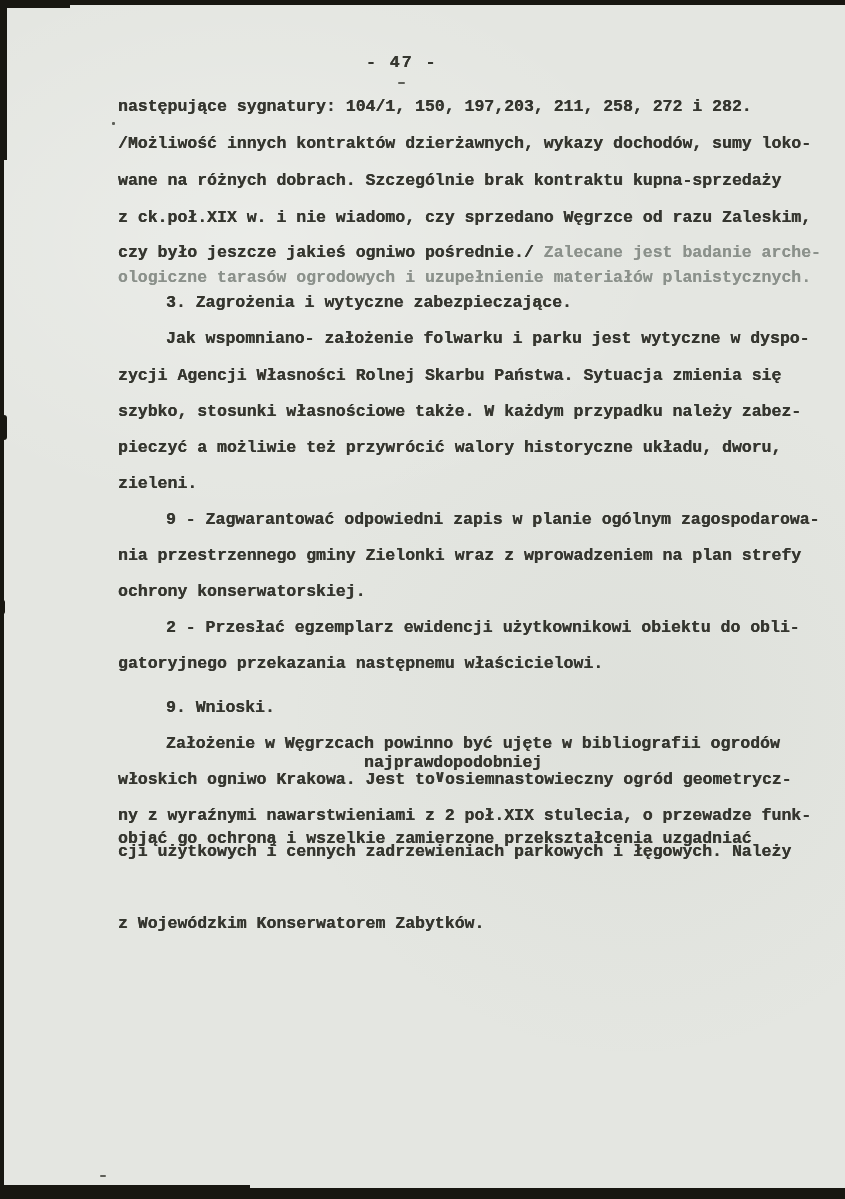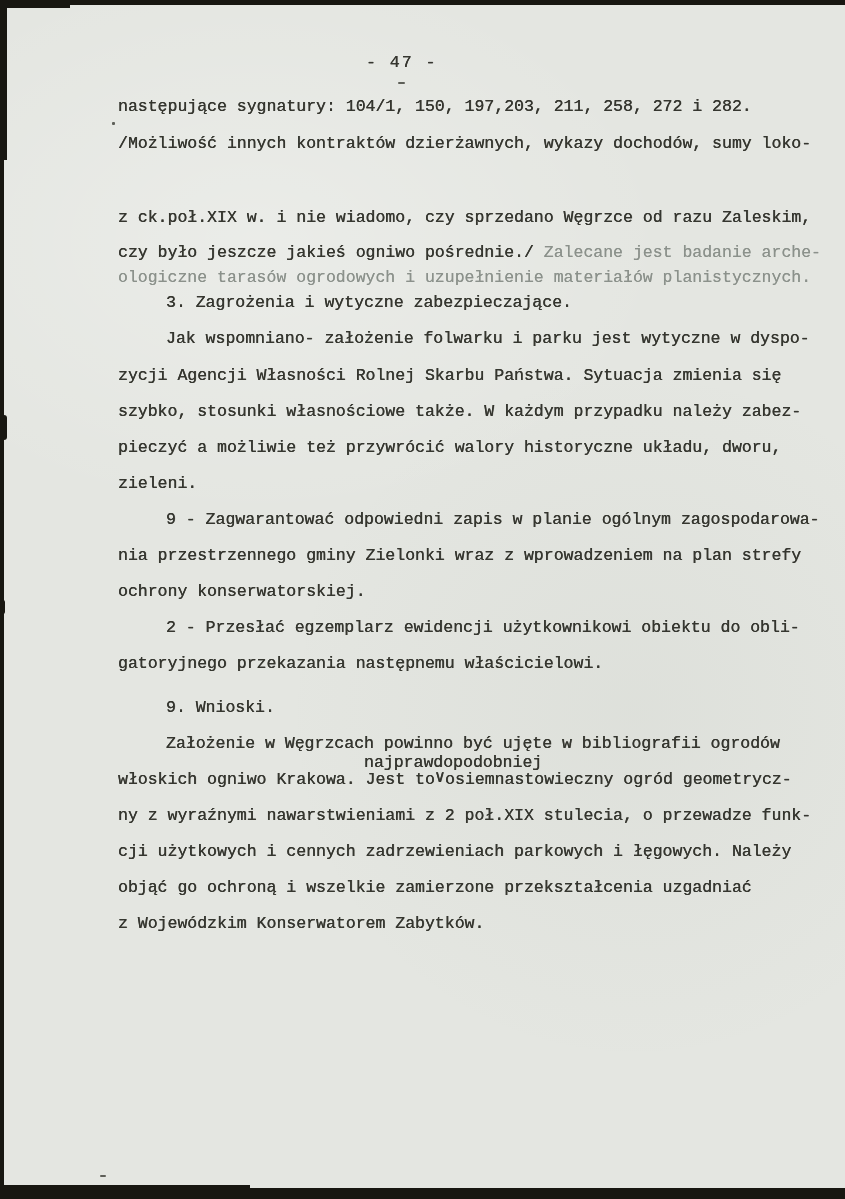--- a/index.html
+++ b/index.html
@@ -14,20 +14,21 @@
     background:
       radial-gradient(ellipse 600px 400px at 30% 20%, rgba(255,255,255,0.25), rgba(255,255,255,0) 70%),
       radial-gradient(ellipse 500px 500px at 75% 60%, rgba(120,130,115,0.06), rgba(120,130,115,0) 70%),
       var(--paper,#e4e6e1);
   }
   .line{
     position:absolute;left:114px;white-space:pre;
     font-size:16.5px;line-height:20px;
     color:var(--ink,#35362f);
     text-shadow:0 0 0.6px rgba(45,46,40,0.9), 0.4px 0.4px 0.4px rgba(45,46,40,0.35);
+    font-weight:bold;
   }
   .indent{left:162px;}
   .faint{
     color:var(--faint_ink,#8b918b);
     text-shadow:0 0 0.5px rgba(130,136,130,0.8);
   }
   .pagenum{left:362px;letter-spacing:2px;}
   .insertion{left:360px;}
   .caret{position:relative;top:-2px;font-size:17px;}
   .edge{position:absolute;background:var(--edge,#181711);}
@@ -47,20 +48,21 @@
 </style>
 </head>
 <body>
 
 <div class="paper">
 
   <div class="line pagenum" style="top:48px">- 47 -</div>
 
   <div class="line" style="top:92px">następujące sygnatury: 104/1, 150, 197,203, 211, 258, 272 i 282.</div>
   <div class="line" style="top:129px">/Możliwość innych kontraktów dzierżawnych, wykazy dochodów, sumy loko-</div>
+  <div class="line" style="top:166px">wane na różnych dobrach. Szczególnie brak kontraktu kupna-sprzedaży</div>
   <div class="line" style="top:203px">z ck.poł.XIX w. i nie wiadomo, czy sprzedano Węgrzce od razu Zaleskim,</div>
 
   <div class="line" style="top:238px"><span>czy było jeszcze jakieś ogniwo pośrednie./ </span><span class="faint">Zalecane jest badanie arche-</span></div>
   <div class="line faint" style="top:263px">ologiczne tarasów ogrodowych i uzupełnienie materiałów planistycznych.</div>
 
   <div class="line indent" style="top:288px">3. Zagrożenia i wytyczne zabezpieczające.</div>
   <div class="line indent" style="top:324px">Jak wspomniano- założenie folwarku i parku jest wytyczne w dyspo-</div>
   <div class="line" style="top:361px">zycji Agencji Własności Rolnej Skarbu Państwa. Sytuacja zmienia się</div>
   <div class="line" style="top:397px">szybko, stosunki własnościowe także. W każdym przypadku należy zabez-</div>
   <div class="line" style="top:433px">pieczyć a możliwie też przywrócić walory historyczne układu, dworu,</div>
@@ -71,21 +73,21 @@
   <div class="line" style="top:577px">ochrony konserwatorskiej.</div>
   <div class="line indent" style="top:613px">2 - Przesłać egzemplarz ewidencji użytkownikowi obiektu do obli-</div>
   <div class="line" style="top:649px">gatoryjnego przekazania następnemu właścicielowi.</div>
 
   <div class="line indent" style="top:693px">9. Wnioski.</div>
   <div class="line indent" style="top:729px">Założenie w Węgrzcach powinno być ujęte w bibliografii ogrodów</div>
   <div class="line insertion" style="top:748px">najprawdopodobniej</div>
   <div class="line" style="top:765px"><span>włoskich ogniwo Krakowa. Jest to</span><span class="caret">∨</span><span>osiemnastowieczny ogród geometrycz-</span></div>
   <div class="line" style="top:801px">ny z wyraźnymi nawarstwieniami z 2 poł.XIX stulecia, o przewadze funk-</div>
   <div class="line" style="top:837px">cji użytkowych i cennych zadrzewieniach parkowych i łęgowych. Należy</div>
-  <div class="line" style="top:873px">objąć go ochroną i wszelkie zamierzone przekształcenia uzgadniać</div>
+  <div class="line" style="top:824px">objąć go ochroną i wszelkie zamierzone przekształcenia uzgadniać</div>
   <div class="line" style="top:909px">z Wojewódzkim Konserwatorem Zabytków.</div>
 
   <div class="speck speck1"></div>
   <div class="speck speck2"></div>
   <div class="speck speck3"></div>
 </div>
 
 <div class="edge edge-left"></div>
 <div class="edge edge-left-wide"></div>
 <div class="edge edge-top"></div>

